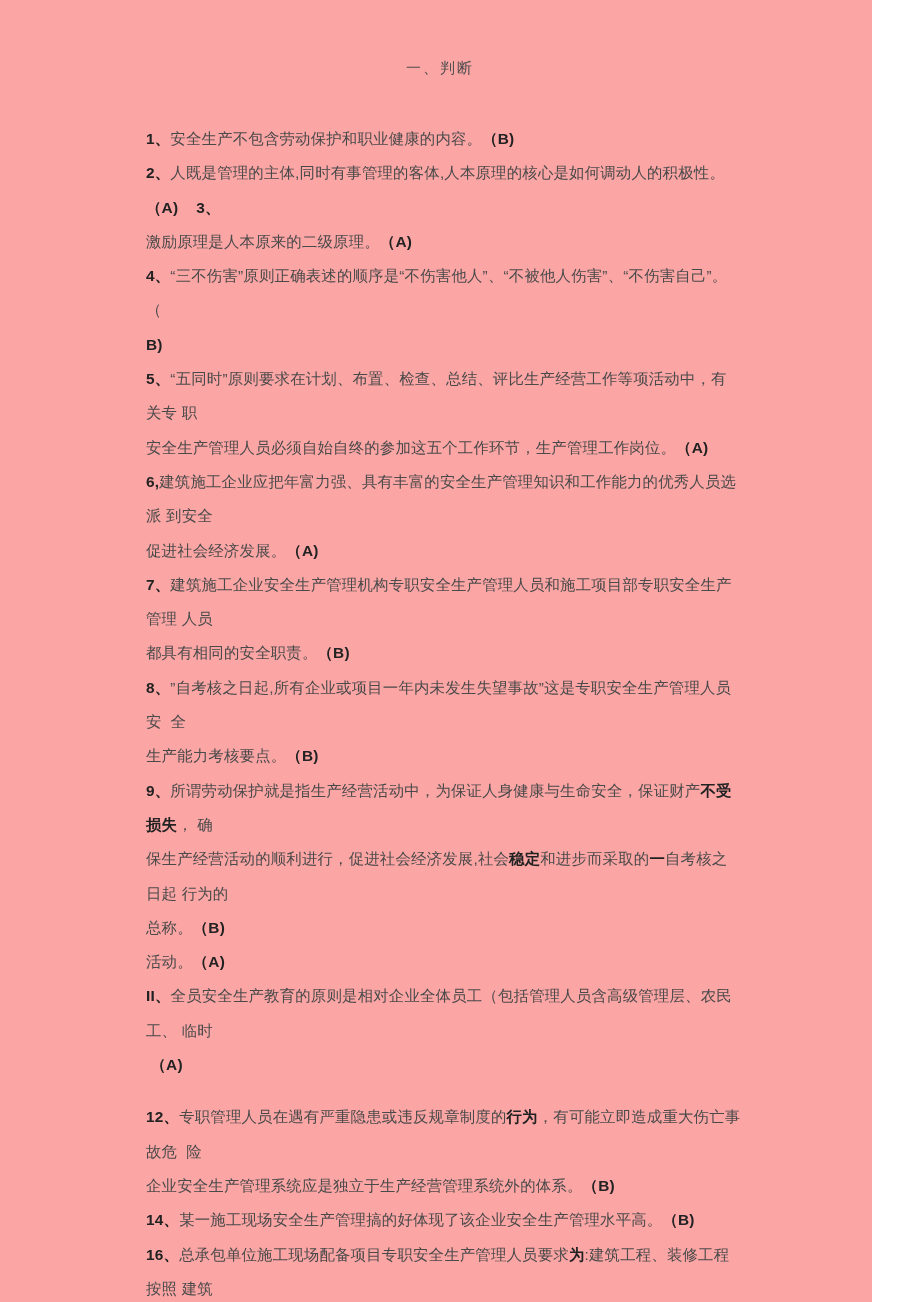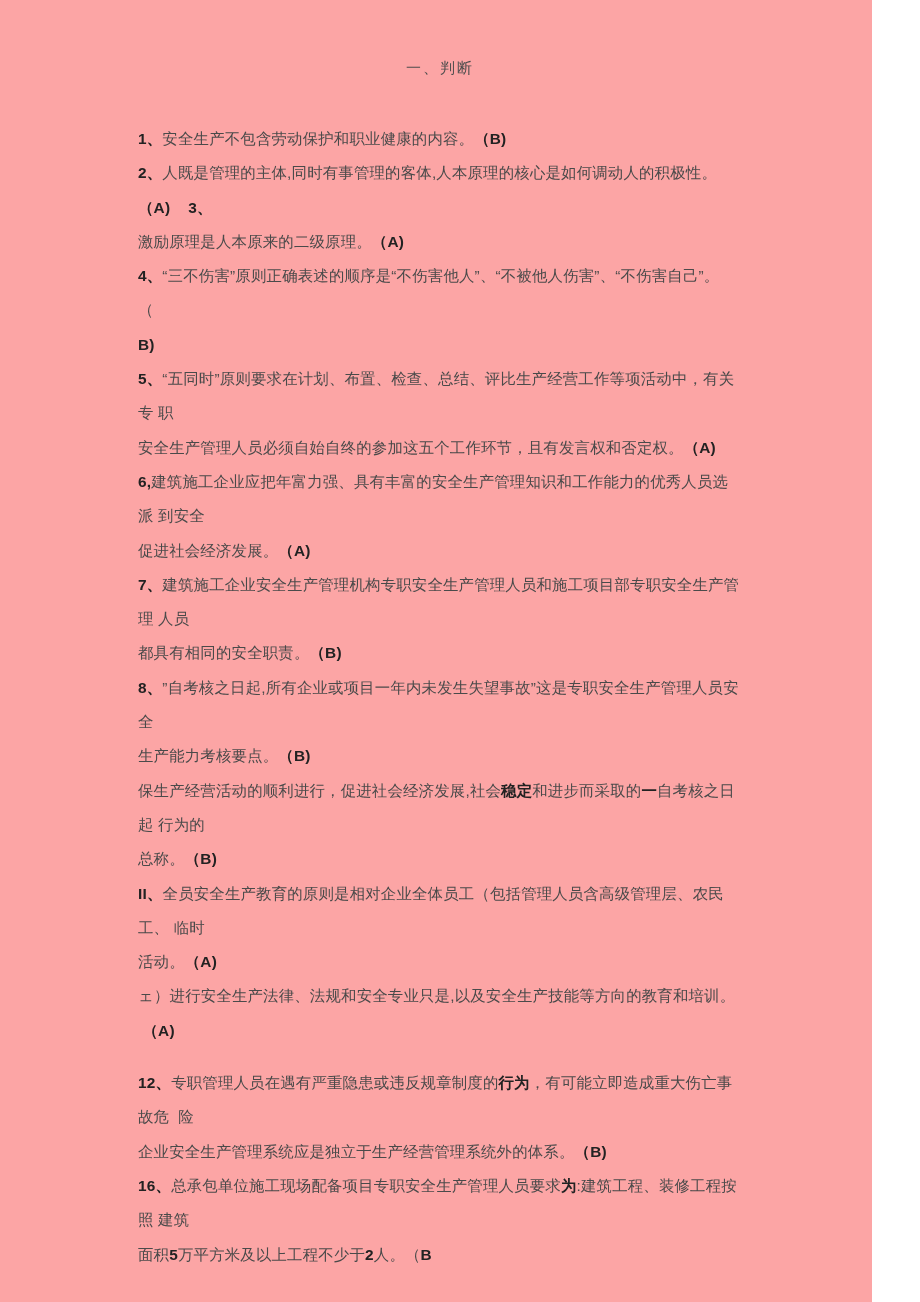--- a/index.html
+++ b/index.html
@@ -29,50 +29,52 @@
   }
   .lines {
     margin-top: 44px;
   }
   .line {
     white-space: pre-wrap;
     font-size: 15.4px;
     line-height: 34.3px;
     color: #4a4a4a;
     letter-spacing: 0.2px;
+    margin-left: 8px;
   }
   .line.gap-lg { margin-top: 18px; }
   .line .b {
     font-weight: 700;
     color: #222222;
   }
 </style>
 </head>
 <body>
 
 <div class="page">
   <div class="doc-title">一、判断</div>
   <div class="lines" id="doc-lines">
       <div class="line"><span class="b">1、</span><span>安全生产不包含劳动保护和职业健康的内容。</span><span class="b">（B)</span></div>
       <div class="line"><span class="b">2、</span><span>人既是管理的主体,同时有事管理的客体,人本原理的核心是如何调动人的积极性。</span><span class="b">（A)</span><span>    </span><span class="b">3、</span></div>
       <div class="line"><span>激励原理是人本原来的二级原理。</span><span class="b">（A)</span></div>
       <div class="line"><span class="b">4、</span><span>“三不伤害”原则正确表述的顺序是“不伤害他人”、“不被他人伤害”、“不伤害自己”。</span><span>    （</span></div>
       <div class="line"><span class="b">B)</span></div>
       <div class="line"><span class="b">5、</span><span>“五同时”原则要求在计划、布置、检查、总结、评比生产经营工作等项活动中，有关专 职</span></div>
-      <div class="line"><span>安全生产管理人员必须自始自终的参加这五个工作环节，且有发言权和否定权。</span><span class="b">（A)</span></div>
+      <div class="line"><span>安全生产管理人员必须自始自终的参加这五个工作环节，生产管理工作岗位。</span><span class="b">（A)</span></div>
       <div class="line"><span class="b">6,</span><span>建筑施工企业应把年富力强、具有丰富的安全生产管理知识和工作能力的优秀人员选派 到安全</span></div>
       <div class="line"><span>促进社会经济发展。</span><span class="b">（A)</span></div>
       <div class="line"><span class="b">7、</span><span>建筑施工企业安全生产管理机构专职安全生产管理人员和施工项目部专职安全生产管理 人员</span></div>
       <div class="line"><span>都具有相同的安全职责。</span><span class="b">（B)</span></div>
       <div class="line"><span class="b">8、</span><span>”自考核之日起,所有企业或项目一年内未发生失望事故”这是专职安全生产管理人员安  全</span></div>
       <div class="line"><span>生产能力考核要点。</span><span class="b">（B)</span></div>
+      <div class="line"><span class="b">9、</span><span>所谓劳动保护就是指生产经营活动中，为保证人身健康与生命安全，保证财产</span><span class="b">不受损失</span><span>， 确</span></div>
       <div class="line"><span>保生产经营活动的顺利进行，促进社会经济发展,社会</span><span class="b">稳定</span><span>和进步而采取的</span><span class="b">一</span><span>自考核之日起 行为的</span></div>
       <div class="line"><span>总称。</span><span class="b">（B)</span></div>
+      <div class="line"><span>活动。</span><span class="b">（A)</span></div>
       <div class="line"><span class="b">II、</span><span>全员安全生产教育的原则是相对企业全体员工（包括管理人员含高级管理层、农民工、 临时</span></div>
-      <div class="line"><span>活动。</span><span class="b">（A)</span></div>
-      <div class="line"><span>ェ）进行安全生产法律、法规和安全专业只是,以及安全生产技能等方向的教育和培训。</span></div>
       <div class="line"><span> </span><span class="b">（A)</span></div>
       <div class="line gap-lg"><span class="b">12、</span><span>专职管理人员在遇有严重隐患或违反规章制度的</span><span class="b">行为</span><span>，有可能立即造成重大伤亡事故危  险</span></div>
       <div class="line"><span>企业安全生产管理系统应是独立于生产经营管理系统外的体系。</span><span class="b">（B)</span></div>
+      <div class="line"><span class="b">14、</span><span>某一施工现场安全生产管理搞的好体现了该企业安全生产管理水平高。</span><span class="b">（B)</span></div>
       <div class="line"><span class="b">16、</span><span>总承包单位施工现场配备项目专职安全生产管理人员要求</span><span class="b">为</span><span>:建筑工程、装修工程按照 建筑</span></div>
       <div class="line"><span>面积</span><span class="b">5</span><span>万平方米及以上工程不少于</span><span class="b">2</span><span>人。（</span><span class="b">B</span></div>
     </div>
 </div>
 
 </body></html>

